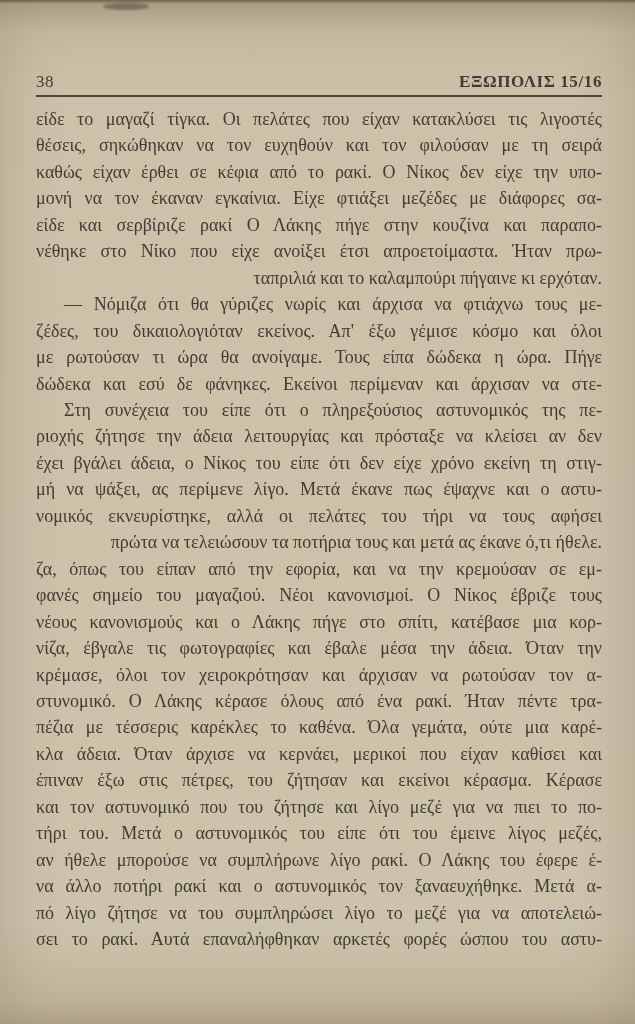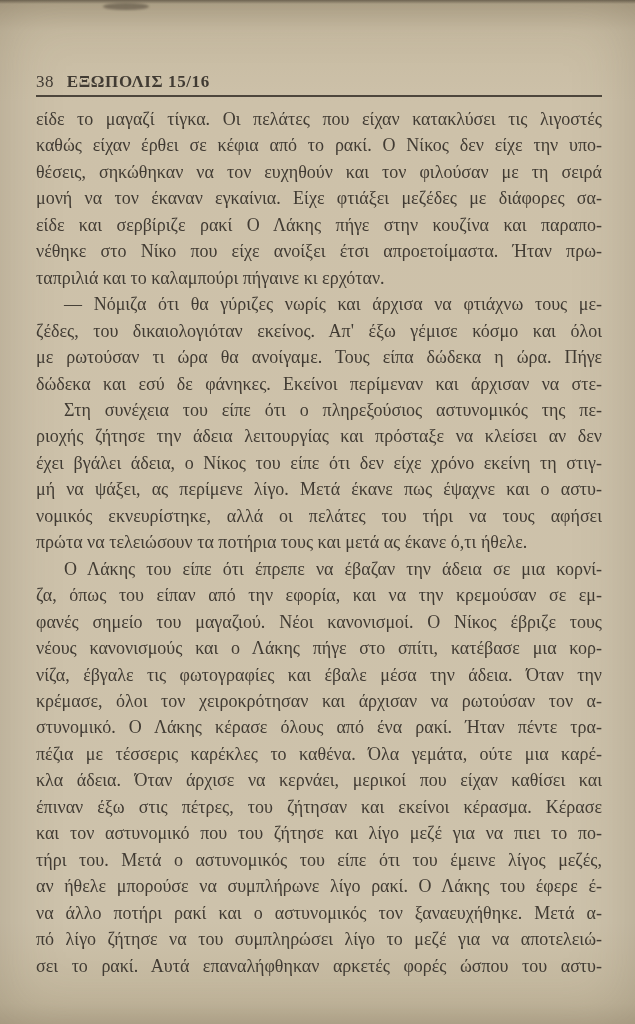--- a/index.html
+++ b/index.html
@@ -26,41 +26,41 @@
   }
   .smudge {
     position:absolute; top:3px; left:103px; width:46px; height:7px;
     border-radius:50%;
     background:rgba(62,54,42,0.45);
     filter:blur(1px);
   }
   .header {
     position:absolute;
     top:72px; left:36px; right:33px;
-    display:flex; align-items:baseline;
+    display:flex; justify-content:space-between; align-items:baseline;
     font-size:17px;
     letter-spacing:0.4px;
   }
   .header .title { font-weight:bold; letter-spacing:0.6px;margin-left:13px; }
   .rule {
     position:absolute;
     top:95px; left:36px; right:33px;
     height:1.6px;
     background:#4d463c;
   }
   .body-text {
     position:absolute;
     top:106px; left:36px; right:33px;
     font-size:18px;
     line-height:26.45px;
   }
   .paragraph { margin:0; }
   .line {
     width:100%;
-    text-align:left;
+    text-align:right;
     white-space:pre-wrap;
   }
   .line.just {
     text-align:justify;
     text-align-last:justify;
   }
   .line.indent { text-indent:28px; }
 </style>
 </head>
 <body>
@@ -72,43 +72,42 @@
   <div class="header">
     <span class="num">38</span>
     <span class="title">ΕΞΩΠΟΛΙΣ 15/16</span>
   </div>
 
   <div class="rule"></div>
 
   <div class="body-text" id="body-text">
       <div class="paragraph">
         <div class="line just">είδε το μαγαζί τίγκα. Οι πελάτες που είχαν κατακλύσει τις λιγοστές</div>
+        <div class="line just">θέσεις, σηκώθηκαν να τον ευχηθούν και τον φιλούσαν με τη σειρά</div>
         <div class="line just">καθώς είχαν έρθει σε κέφια από το ρακί. Ο Νίκος δεν είχε την υπο-</div>
-        <div class="line just">θέσεις, σηκώθηκαν να τον ευχηθούν και τον φιλούσαν με τη σειρά</div>
         <div class="line just">μονή να τον έκαναν εγκαίνια. Είχε φτιάξει μεζέδες με διάφορες σα-</div>
         <div class="line just">είδε και σερβίριζε ρακί Ο Λάκης πήγε στην κουζίνα και παραπο-</div>
         <div class="line just">νέθηκε στο Νίκο που είχε ανοίξει έτσι απροετοίμαστα. Ήταν πρω-</div>
         <div class="line">ταπριλιά και το καλαμπούρι πήγαινε κι ερχόταν.</div>
       </div>
       <div class="paragraph">
         <div class="line just indent">— Νόμιζα ότι θα γύριζες νωρίς και άρχισα να φτιάχνω τους με-</div>
         <div class="line just">ζέδες, του δικαιολογιόταν εκείνος. Απ' έξω γέμισε κόσμο και όλοι</div>
         <div class="line just">με ρωτούσαν τι ώρα θα ανοίγαμε. Τους είπα δώδεκα η ώρα. Πήγε</div>
         <div class="line just">δώδεκα και εσύ δε φάνηκες. Εκείνοι περίμεναν και άρχισαν να στε-</div>
       </div>
       <div class="paragraph">
         <div class="line just indent">Στη συνέχεια του είπε ότι ο πληρεξούσιος αστυνομικός της πε-</div>
         <div class="line just">ριοχής ζήτησε την άδεια λειτουργίας και πρόσταξε να κλείσει αν δεν</div>
         <div class="line just">έχει βγάλει άδεια, ο Νίκος του είπε ότι δεν είχε χρόνο εκείνη τη στιγ-</div>
         <div class="line just">μή να ψάξει, ας περίμενε λίγο. Μετά έκανε πως έψαχνε και ο αστυ-</div>
         <div class="line just">νομικός εκνευρίστηκε, αλλά οι πελάτες του τήρι να τους αφήσει</div>
         <div class="line">πρώτα να τελειώσουν τα ποτήρια τους και μετά ας έκανε ό,τι ήθελε.</div>
       </div>
       <div class="paragraph">
-        <div class="line just indent">Ο Λάκης του είπε ότι έπρεπε να έβαζαν την άδεια σε μια κορνί-</div>
         <div class="line just">ζα, όπως του είπαν από την εφορία, και να την κρεμούσαν σε εμ-</div>
         <div class="line just">φανές σημείο του μαγαζιού. Νέοι κανονισμοί. Ο Νίκος έβριζε τους</div>
         <div class="line just">νέους κανονισμούς και ο Λάκης πήγε στο σπίτι, κατέβασε μια κορ-</div>
         <div class="line just">νίζα, έβγαλε τις φωτογραφίες και έβαλε μέσα την άδεια. Όταν την</div>
         <div class="line just">κρέμασε, όλοι τον χειροκρότησαν και άρχισαν να ρωτούσαν τον α-</div>
         <div class="line just">στυνομικό. Ο Λάκης κέρασε όλους από ένα ρακί. Ήταν πέντε τρα-</div>
         <div class="line just">πέζια με τέσσερις καρέκλες το καθένα. Όλα γεμάτα, ούτε μια καρέ-</div>
         <div class="line just">κλα άδεια. Όταν άρχισε να κερνάει, μερικοί που είχαν καθίσει και</div>
         <div class="line just">έπιναν έξω στις πέτρες, του ζήτησαν και εκείνοι κέρασμα. Κέρασε</div>
         <div class="line just">και τον αστυνομικό που του ζήτησε και λίγο μεζέ για να πιει το πο-</div>

